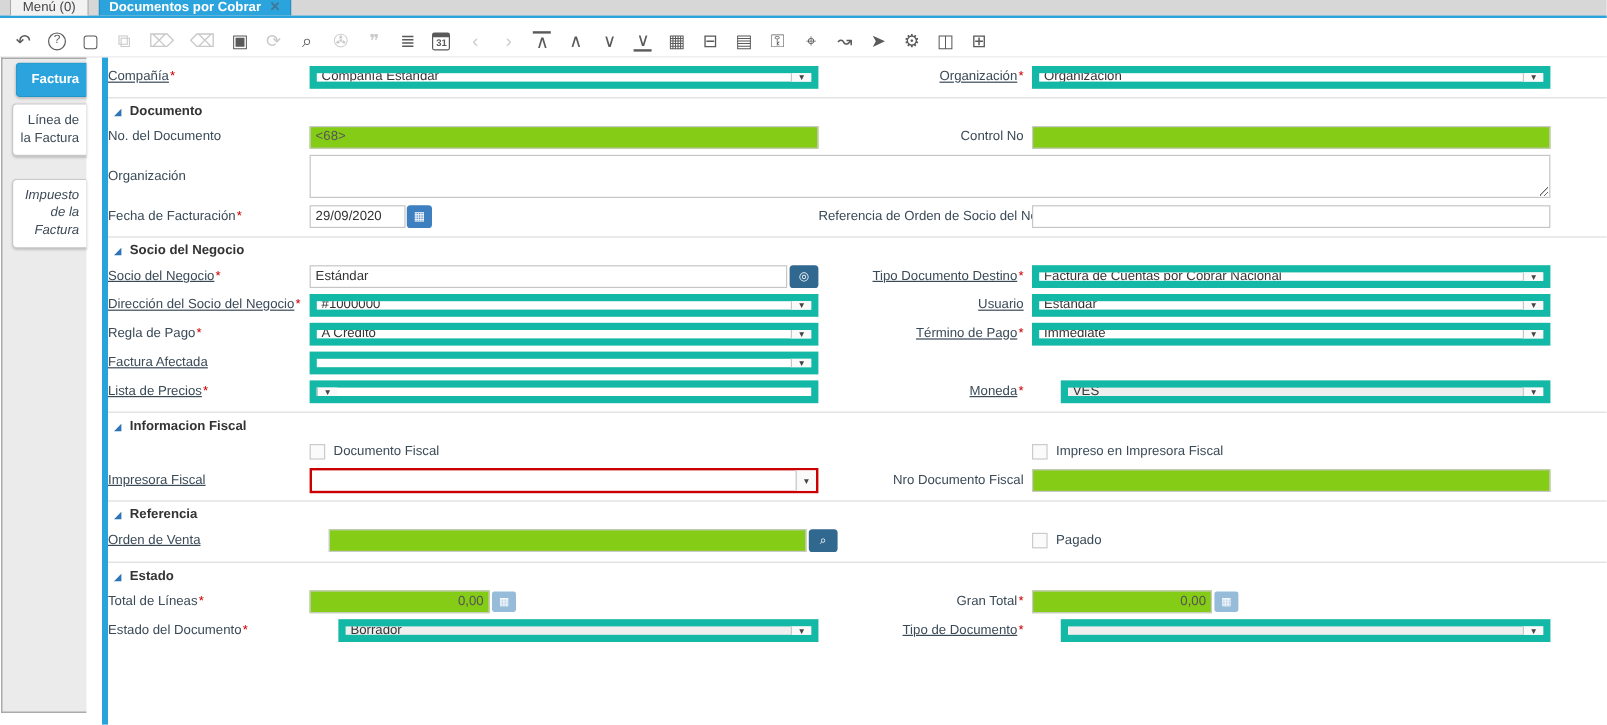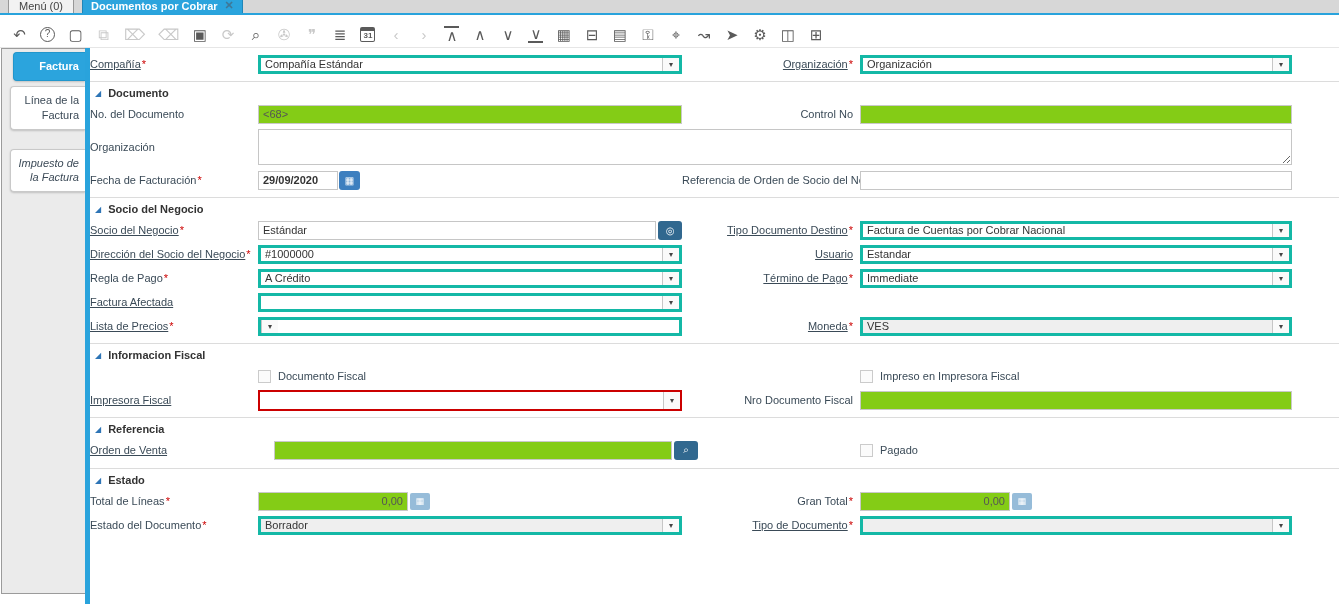--- a/index.html
+++ b/index.html
@@ -26,21 +26,21 @@
   .ticon { color:#5a5a5a; font-size:15px; line-height:1; cursor:pointer;
     display:inline-flex; align-items:center; justify-content:center; min-width:15px; }
   .ticon.dis { color:#c9c9c9; }
   .ticon.circled { border:1.5px solid currentColor; border-radius:50%;
     width:15px; height:15px; font-size:10px; }
   .ticon.boxed { border:1.5px solid currentColor; border-top-width:4px;
     border-radius:2px; font-size:8px; font-weight:bold; padding:1px 2px; }
   .ticon.bar-top { border-top:2px solid currentColor; }
   .ticon.bar-bottom { border-bottom:2px solid currentColor; }
   
-  .sidebar { position:absolute; top:48px; left:0; width:85px; bottom:0; }
+  .sidebar { position:absolute; top:48px; left:0; width:72px; bottom:0; }
   .side-panel { position:absolute; top:0; left:1px; right:0; bottom:10px;
     background:#ebebeb; border:1px solid #9b9b9b; border-right:none; }
   .accent-strip { position:absolute; top:48px; left:85px; width:5px; bottom:0;
     background:#29a3dc; z-index:3; }
   .side-tabs { position:absolute; top:4px; left:0; right:0; }
   .side-tab { margin:0 0 5px 10px; background:#fff; border:1px solid #c9c9c9;
     border-right:none; border-radius:4px 0 0 4px; padding:6px 6px;
     text-align:right; color:#3c4a57; line-height:1.35;
     box-shadow:0 1px 2px rgba(0,0,0,.18); cursor:pointer; }
   .side-tab.active { background:#2ba4dd; border-color:#2196cc; color:#fff;
@@ -60,41 +60,41 @@
   .section { border-top:1px solid #dcdcdc; margin-top:5px; padding:5px 0 3px 5px;
     display:flex; align-items:center; gap:7px; }
   .section .tri { color:#2e75b6; font-size:8px; cursor:pointer; }
   .section .stitle { font-weight:bold; color:#333; }
   
   .inp { height:19px; border:1px solid #c6c6c6; background:#fff; padding:0 4px;
     font-family:"Liberation Sans",sans-serif; font-size:11px; color:#333; width:100%; }
   .ro { height:19px; border:1px solid #c9c9c9; background:#84cc16; padding:0 4px;
     display:flex; align-items:center; color:#555; flex:1; }
   .ro.num { justify-content:flex-end; flex:none; width:150px; }
-  .combo { display:flex; height:19px; border:3px solid #14b8a6; background:#fff;
+  .combo { display:flex; height:19px; border:6px solid #14b8a6; background:#fff;
     flex:1; align-items:stretch; cursor:pointer; }
   .combo .txt { flex:1; padding:0 4px; display:flex; align-items:center;
     white-space:nowrap; overflow:hidden; }
   .combo .cbtn { width:17px; flex:none; border-left:1px solid #c6c6c6;
     background:#fafafa; display:flex; align-items:center; justify-content:center;
     color:#444; font-size:8px; }
-  .combo.gray { background:#efefef; }
+  .combo.gray { background:#efefef;margin-left:24px; }
   .combo.error { border:2px solid #cb0000; height:21px; }
   .tarea { flex:1; height:36px; border:1px solid #c6c6c6; resize:both;
     font-family:"Liberation Sans",sans-serif; font-size:11px; padding:2px 4px; }
   .btn-blue { width:24px; height:19px; flex:none; margin-left:2px; border:none;
     border-radius:3px; background:#31688f; color:#fff; font-size:10px;
     display:flex; align-items:center; justify-content:center; cursor:pointer; }
   .btn-cal { background:#3d7fbf; width:21px; margin-left:1px; }
   .btn-calc { width:20px; height:17px; background:#96bcd9; border-radius:2px;
     font-size:9px; }
   .cb { width:13px; height:13px; flex:none; border:1px solid #cbcbcb;
     background:#fbfbfb; margin-right:7px; cursor:pointer; }
   .cbl { color:#3a4a57; }
-  .date-inp { width:80px; flex:none;font-weight:bold; }
+  .date-inp { width:80px; flex:none; }
 </style>
 </head>
 <body>
 
 <div class="tabbar">
   <div class="wtab">Menú (0)</div>
   <div class="wtab active">
     <span>Documentos por Cobrar</span>
     <span class="x">✕</span>
   </div>

